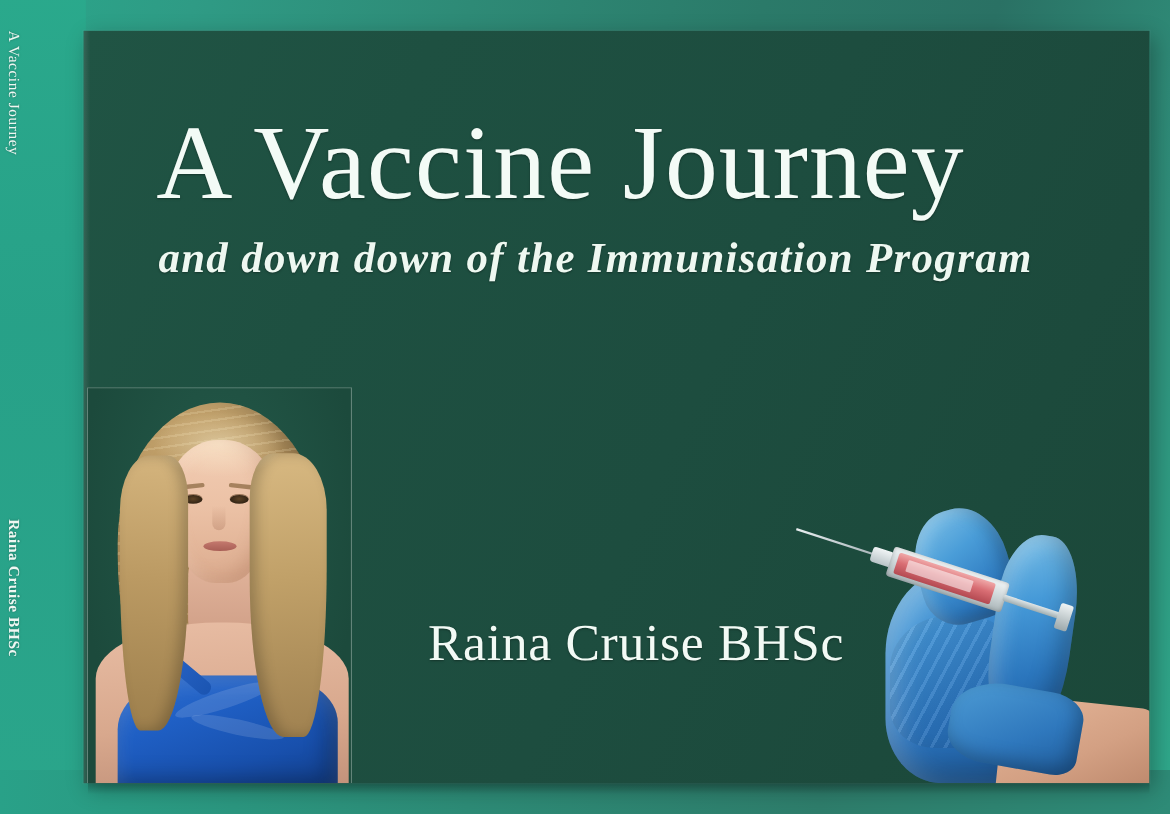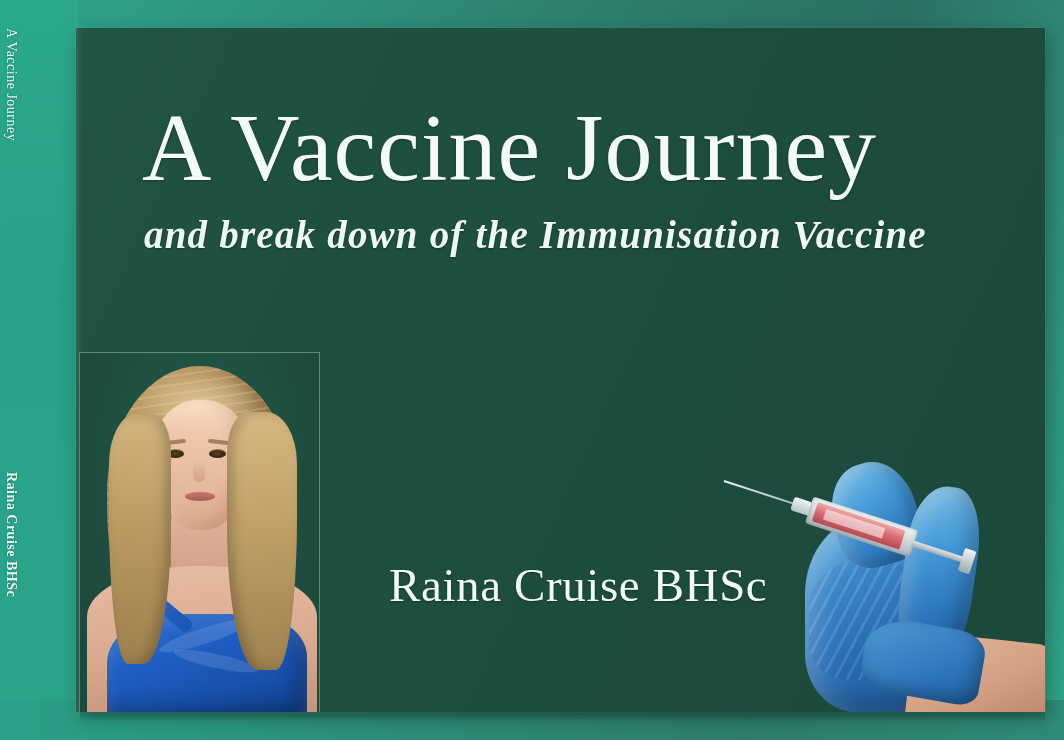--- a/index.html
+++ b/index.html
@@ -349,21 +349,21 @@
 <div class="spine-text" id="spine-title">A Vaccine Journey</div>
 
 <div class="spine-text" id="spine-author">Raina Cruise BHSc</div>
 
 <div id="cover">
 
   <div id="cover-edge-sheen"></div>
 
   <div id="title">A Vaccine Journey</div>
 
-  <div id="subtitle">and break down of the Immunisation Vaccine</div>
+  <div id="subtitle">and down down of the Immunisation Program</div>
 
   <div id="author">Raina Cruise BHSc</div>
 
   <div id="portrait">
     <div class="pbg"></div>
     <div class="hair-back"></div>
     <div class="hair-strands"></div>
     <div class="neck"></div>
     <div class="face"></div>
     <div class="brow-l"></div>

